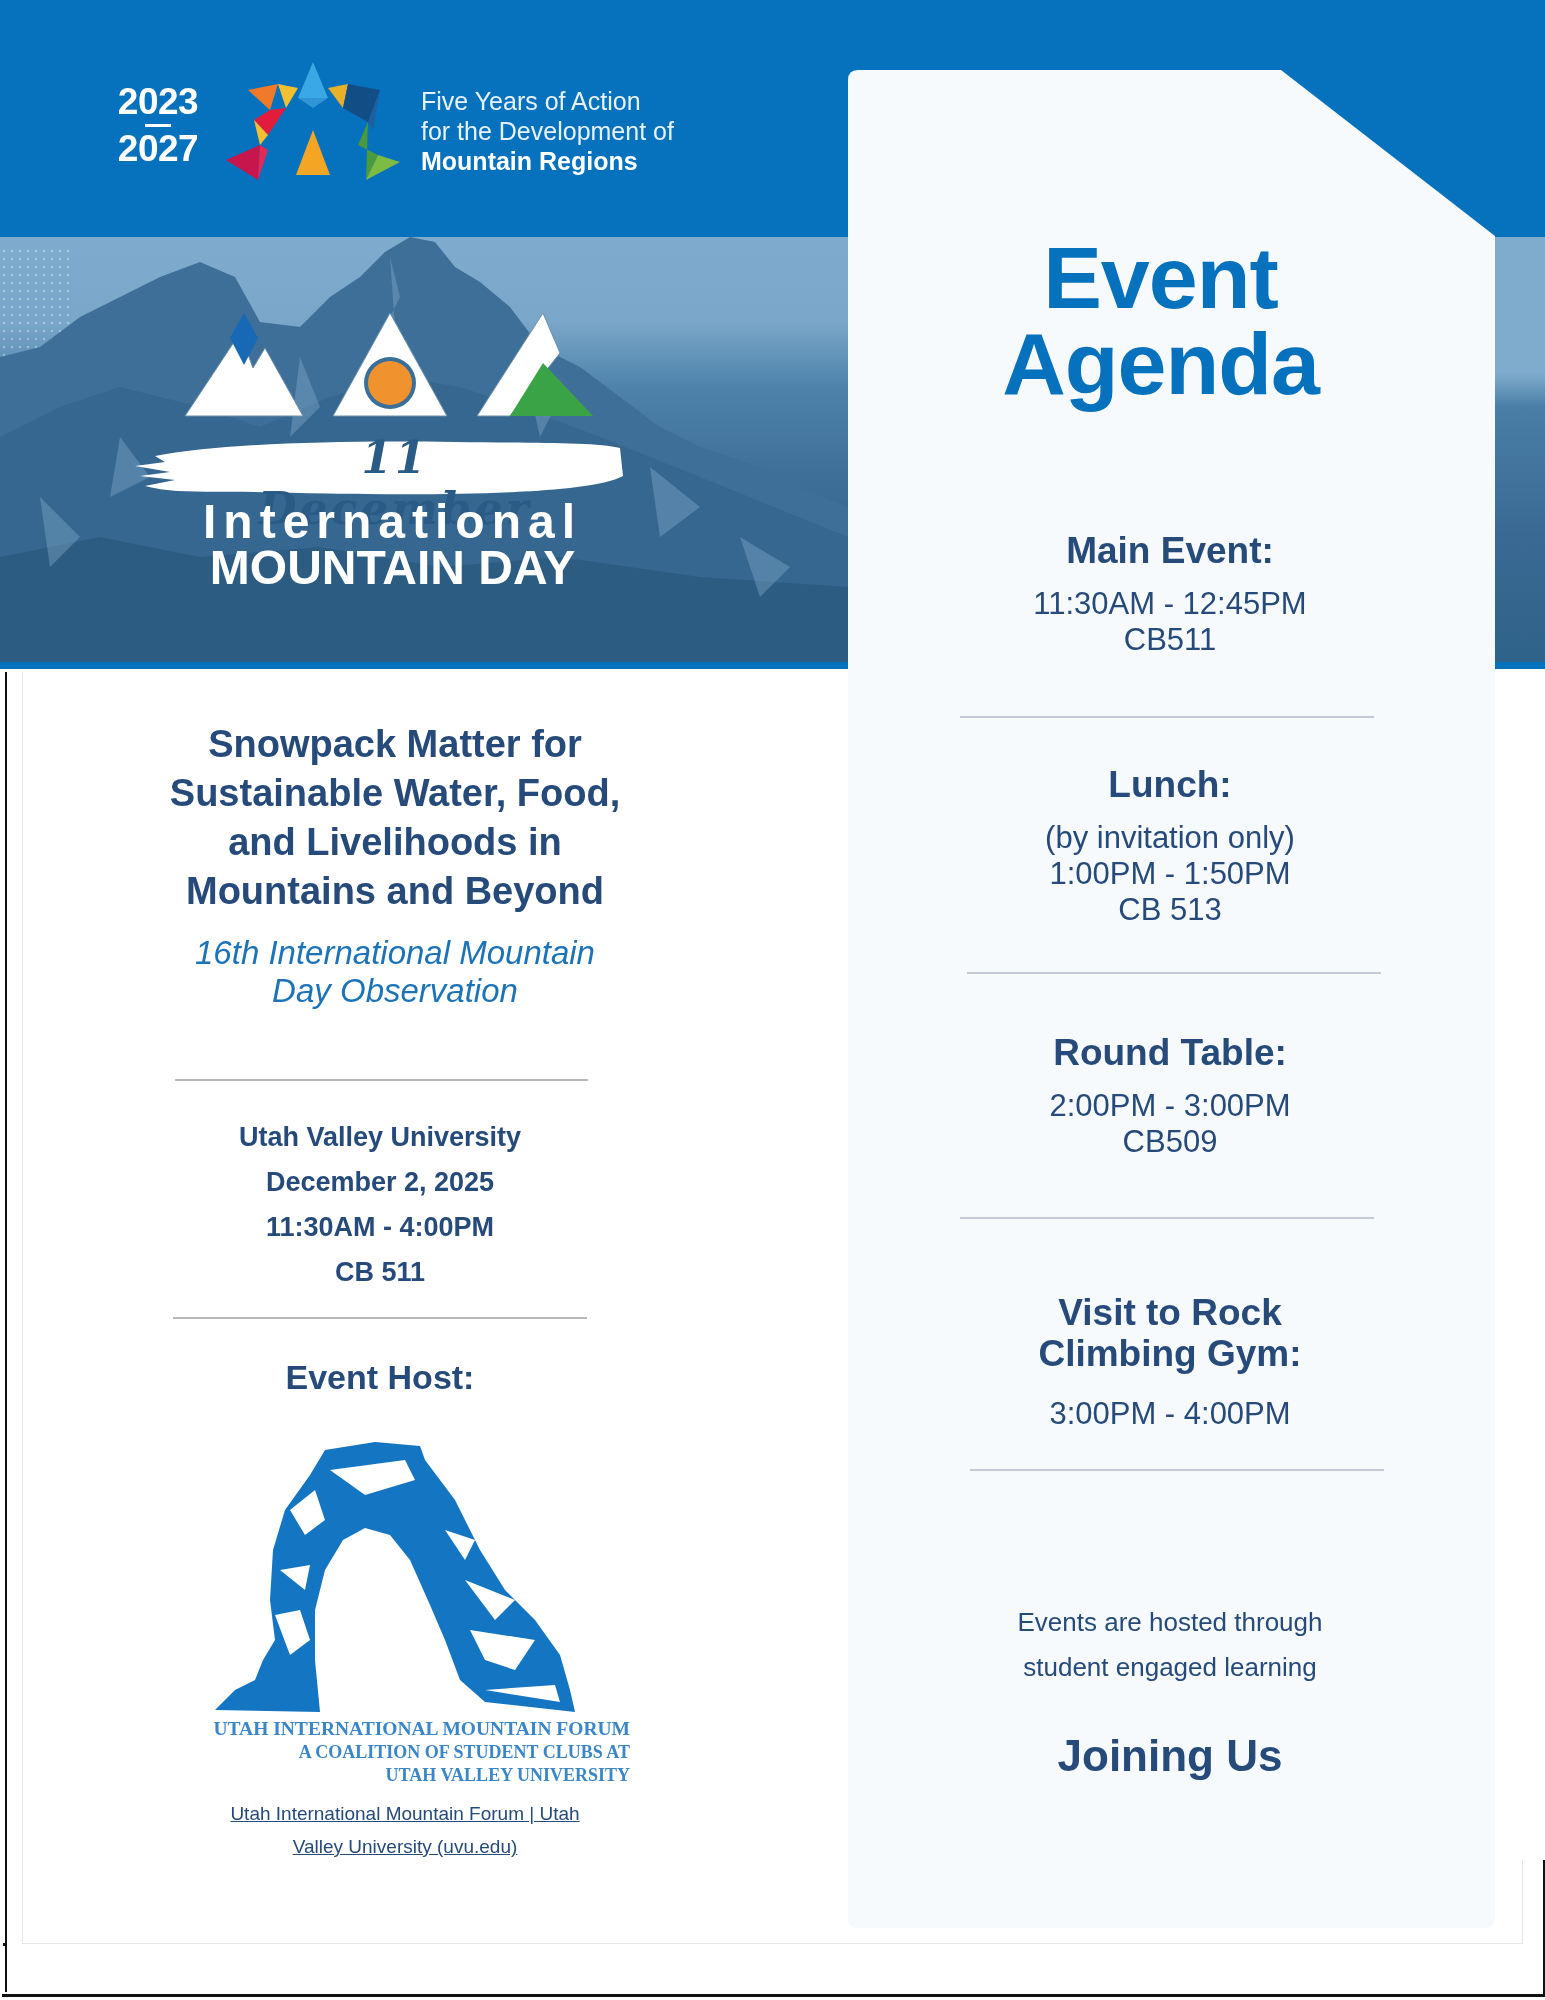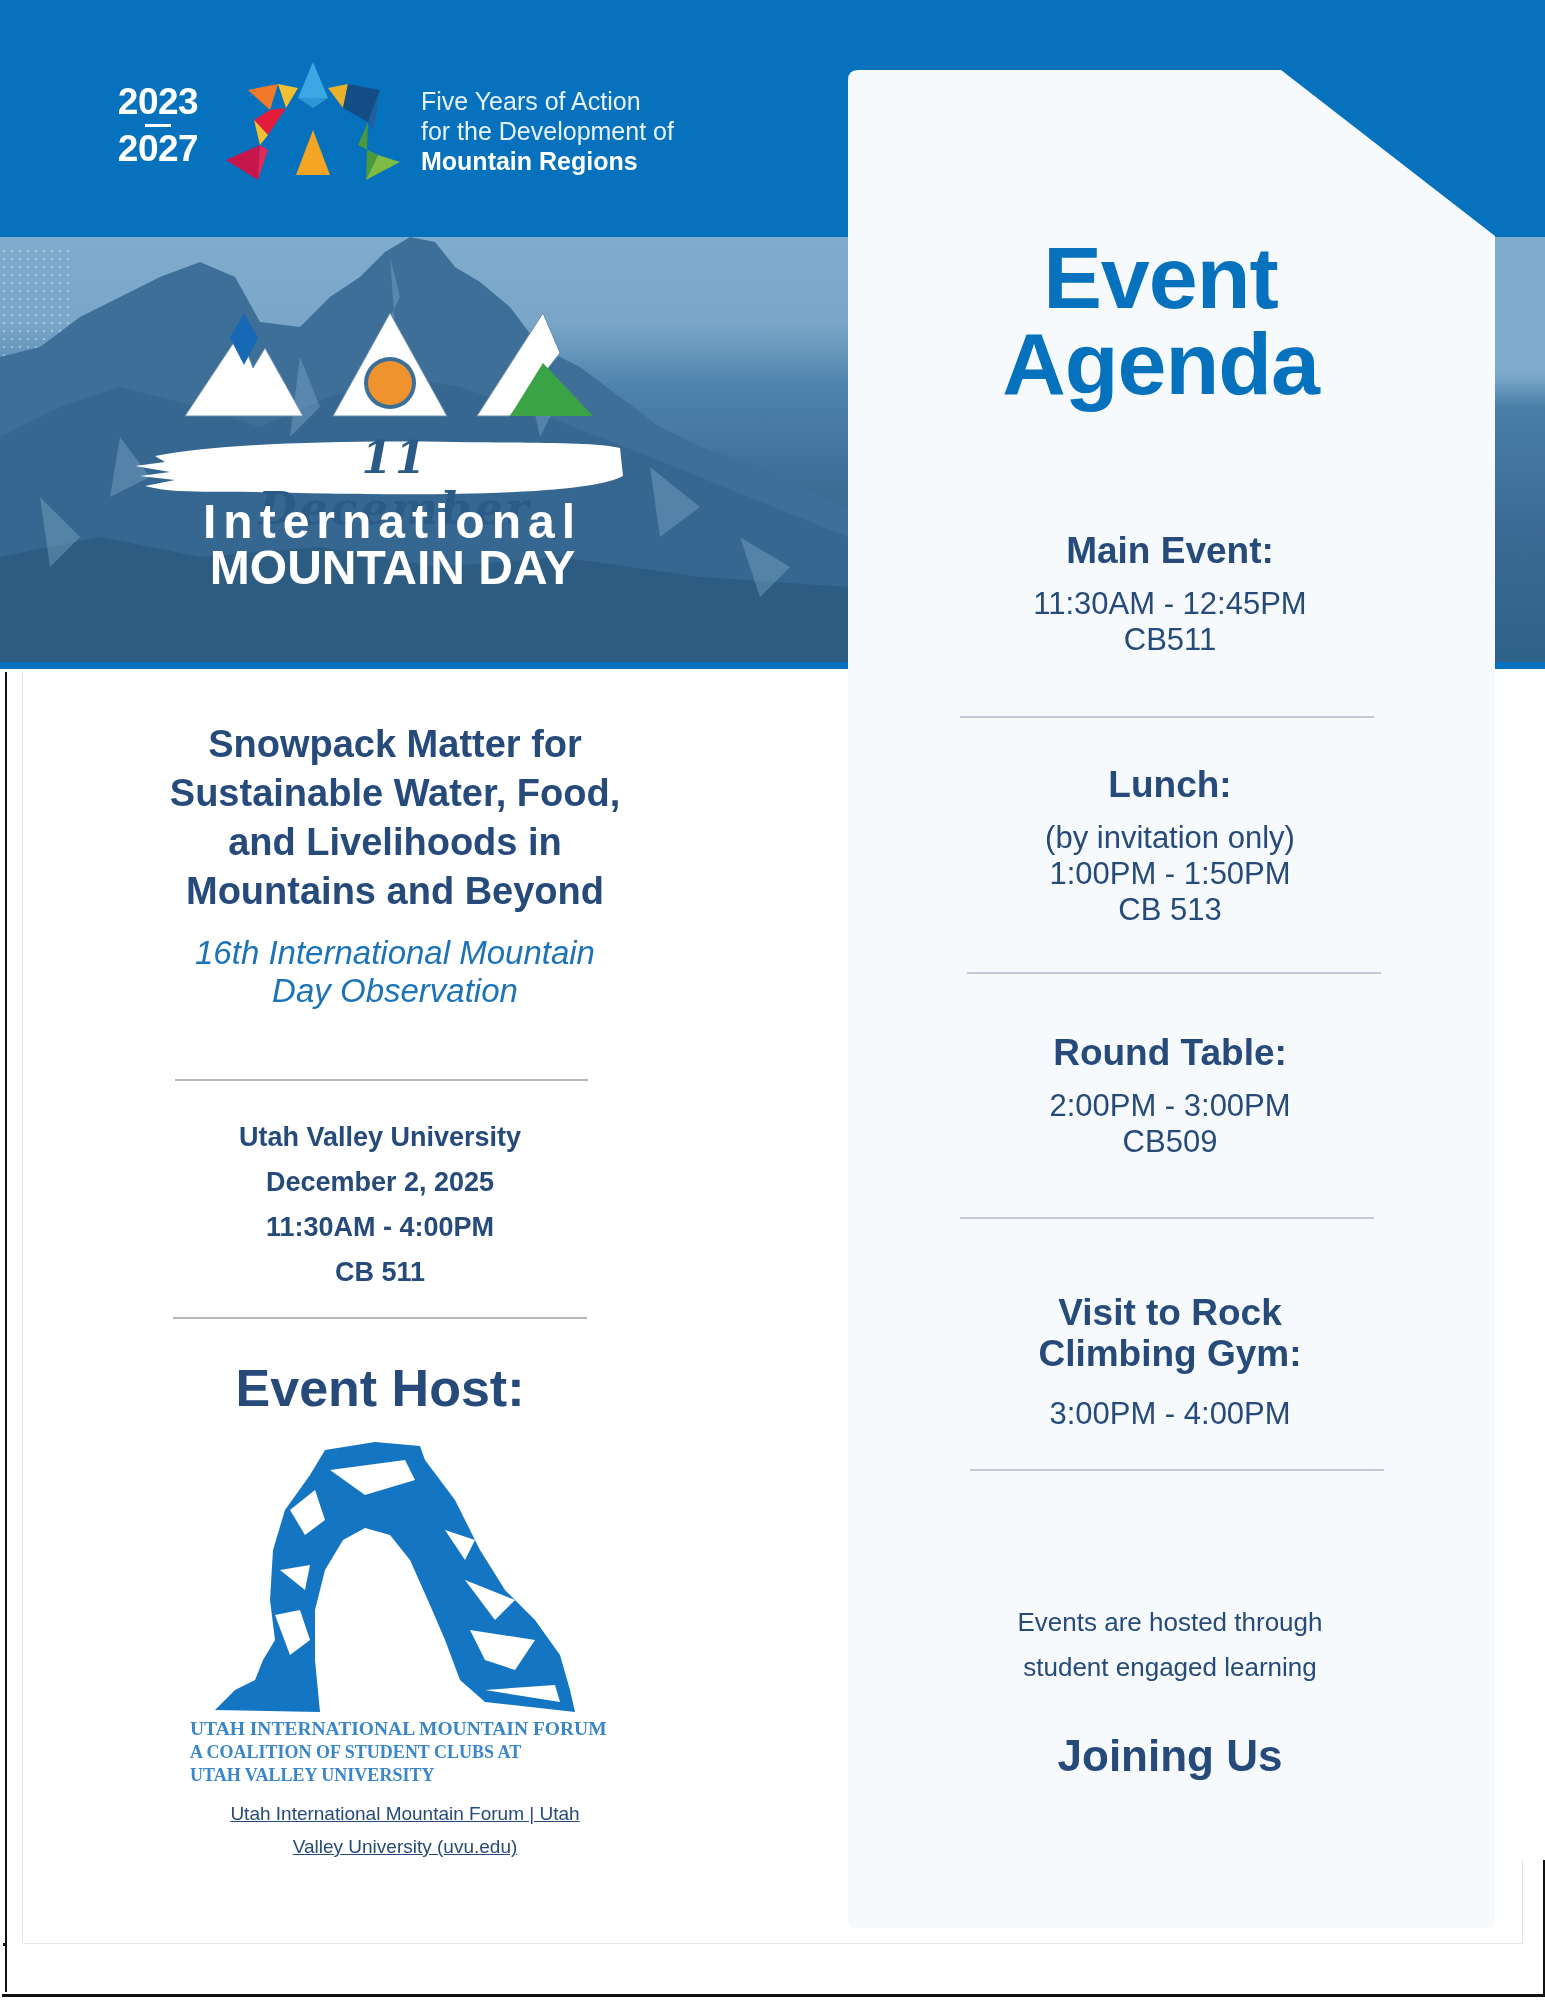--- a/index.html
+++ b/index.html
@@ -48,23 +48,23 @@
 
     
     .left-col { position: absolute; left: 130px; top: 720px; width: 530px; text-align: center; }
     .main-title { font-weight: bold; font-size: 38px; line-height: 49px; color: #264a7a; }
     .subtitle { margin-top: 18px; font-style: italic; font-size: 33px; line-height: 38px; color: #1c73b8; }
     .hr { height: 2px; background: #b8b8b8; }
     .hr-l1 { position: absolute; left: 175px; top: 1079px; width: 413px; }
     .hr-l2 { position: absolute; left: 173px; top: 1317px; width: 414px; }
     .details { position: absolute; left: 130px; top: 1115px; width: 500px; text-align: center; }
     .details div { font-weight: bold; font-size: 27px; line-height: 45px; color: #264a7a; }
-    .host-label { position: absolute; left: 130px; top: 1358px; width: 500px; text-align: center; font-weight: bold; font-size: 52px; color: #264a7a; }
+    .host-label { position: absolute; left: 130px; top: 1358px; width: 500px; text-align: center; font-weight: bold; font-size: 34px; color: #264a7a; }
     .arch { position: absolute; left: 215px; top: 1440px; width: 375px; height: 280px; }
-    .forum-text { position: absolute; left: 190px; top: 1717px; width: 440px; text-align: left;
+    .forum-text { position: absolute; left: 190px; top: 1717px; width: 440px; text-align: right;
       font-family: "Liberation Serif", "DejaVu Serif", serif; font-weight: bold; color: #3a86c8; }
     .forum-text .l1 { font-size: 19.5px; line-height: 24px; }
     .forum-text .l2 { font-size: 18px; line-height: 23px; }
     .forum-link { position: absolute; left: 200px; top: 1797px; width: 410px; text-align: center;
       font-size: 19px; line-height: 33px; color: #264a7a; text-decoration: underline; cursor: pointer; }
 
     
     .card { position: absolute; left: 848px; top: 70px; width: 647px; height: 1858px; }
     .card svg.card-bg { position: absolute; left: 0; top: 0; }
     .agenda-title { position: absolute; left: 848px; top: 235px; width: 625px; text-align: center;

